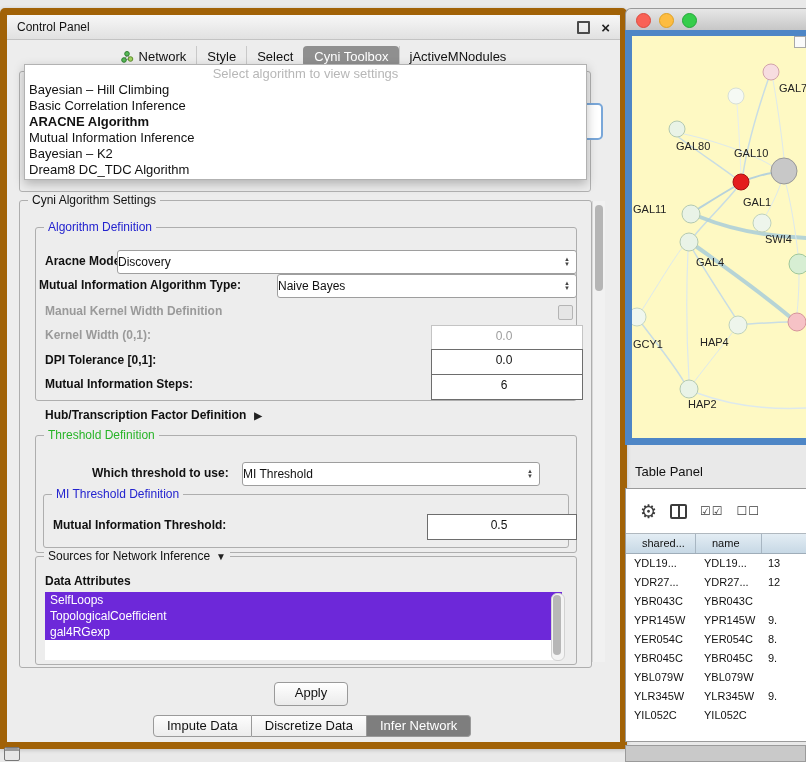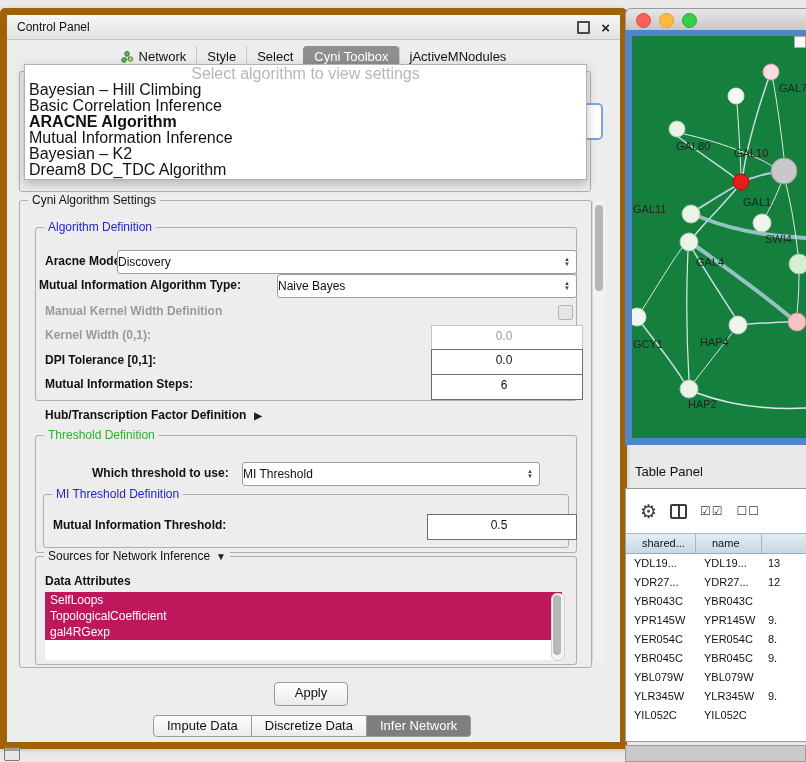--- a/index.html
+++ b/index.html
@@ -29,21 +29,21 @@
   .gtitle.blue{color:#2323cf}
   .gtitle.green{color:#28b428}
   .tri{font-size:10px;color:#222}
 
   
   .stub-group{position:absolute;border:1px solid #b2b2b2;border-radius:3px;z-index:1}
   .combo-fragment{position:absolute;background:#fff;border:2px solid #79a7d9;border-radius:5px;z-index:5}
 
   
   .algo-popup{position:absolute;left:17px;top:49px;width:561px;height:114px;background:#fff;
-              border:1px solid #b2b2b2;box-shadow:0 4px 10px rgba(0,0,0,.25);z-index:10;font-size:16px}
+              border:1px solid #b2b2b2;box-shadow:0 4px 10px rgba(0,0,0,.25);z-index:10;font-size:13px}
   .popup-placeholder{height:17px;line-height:17px;text-align:center;color:#b7b7b7}
   .popup-item{height:16px;line-height:16px;padding-left:4px;white-space:nowrap}
   .popup-item.sel{font-weight:bold}
 
   
   .flabel{position:absolute;font-size:12px;font-weight:bold;color:#111;white-space:nowrap}
   .flabel.disabled{color:#9a9a9a}
   .combo{position:absolute;height:22px;background:#fff;border:1px solid #9e9e9e;border-radius:3px;
          display:flex;align-items:center;font-size:12px;padding-left:0}
   .combo-arrows{margin-left:auto;display:flex;flex-direction:column;justify-content:center;
@@ -51,21 +51,21 @@
   .tfield{position:absolute;height:21px;background:#fff;border:1px solid #6d6d6d;font-size:12px;
           text-align:center;padding:3px 6px 0 0}
   .tfield.disabled{border-color:#c4c4c4;color:#9d9d9d}
   .checkbox{position:absolute;width:13px;height:13px;border:1px solid #b4b4b4;background:#e5e5e5;border-radius:2px}
 
   .hub-row{position:absolute;left:38px;top:393px;font-size:12px;font-weight:bold;display:flex;align-items:center;gap:8px}
 
   
   .attr-list{position:absolute;left:38px;top:577px;width:517px;height:68px;background:#fff;overflow:hidden}
   .attr-item{height:16px;line-height:16px;font-size:12px;padding-left:5px;white-space:nowrap}
-  .attr-item.sel{background:#be185d;color:#fff}
+  .attr-item.sel{background:#6d28d9;color:#fff}
   .list-scroll{position:absolute;left:544px;top:578px;width:12px;height:66px;background:#f4f4f4;
                border:1px solid #d2d2d2;border-radius:6px}
   .list-thumb{position:absolute;left:1px;top:1px;width:8px;height:60px;background:#b7b7b7;border-radius:4px}
 
   
   .main-scroll{position:absolute;left:585px;top:186px;width:12px;height:461px;background:#f1f1f1;border-left:1px solid #d8d8d8}
   .main-thumb{position:absolute;left:2px;top:4px;width:8px;height:86px;background:#b5b5b5;border-radius:4px}
 
   .apply-btn{position:absolute;left:267px;top:667px;width:72px;height:22px;border:1px solid #9a9a9a;border-radius:4px;
              background:linear-gradient(#ffffff,#ebebeb);font-size:13px;text-align:center;line-height:20px}
@@ -79,21 +79,21 @@
 
   
   .net-window{position:absolute;left:625px;top:8px;width:181px;height:437px}
   .net-titlebar{height:22px;background:linear-gradient(#e7e7e7,#c5c5c5);border:1px solid #999;border-right:none;
                 border-bottom:none;border-radius:6px 0 0 0;display:flex;align-items:center;gap:8px;padding:0 10px}
   .light{width:13px;height:13px;border-radius:50%}
   .light.red{background:#f96256;border:1px solid #dd4a3e}
   .light.yellow{background:#fdbc40;border:1px solid #dfa123}
   .light.green{background:#35cd4b;border:1px solid #25a73a}
   .net-frame{position:absolute;left:0;top:22px;width:181px;height:415px;background:#4e86c6;padding:6px 0 7px 7px;box-sizing:border-box}
-  .net-canvas{width:100%;height:100%;background:#15803d;position:relative;overflow:hidden}
+  .net-canvas{width:100%;height:100%;background:#fef9c3;position:relative;overflow:hidden}
   .graph{position:absolute;left:0;top:0}
   .node-label{font-size:11px;fill:#222}
   .canvas-btn{position:absolute;top:0;right:0;width:12px;height:12px;background:#fafafa;border:1px solid #a8a8a8;box-sizing:border-box}
 
   
   .tp-label{position:absolute;left:635px;top:464px;font-size:13px}
   .table-panel{position:absolute;left:625px;top:488px;width:181px;height:252px;background:#fff;
                border:1px solid #9b9b9b;overflow:hidden}
   .tp-toolbar{height:44px;display:flex;align-items:center;gap:13px;padding:0 14px}
   .tpi{color:#3c3c3c}

